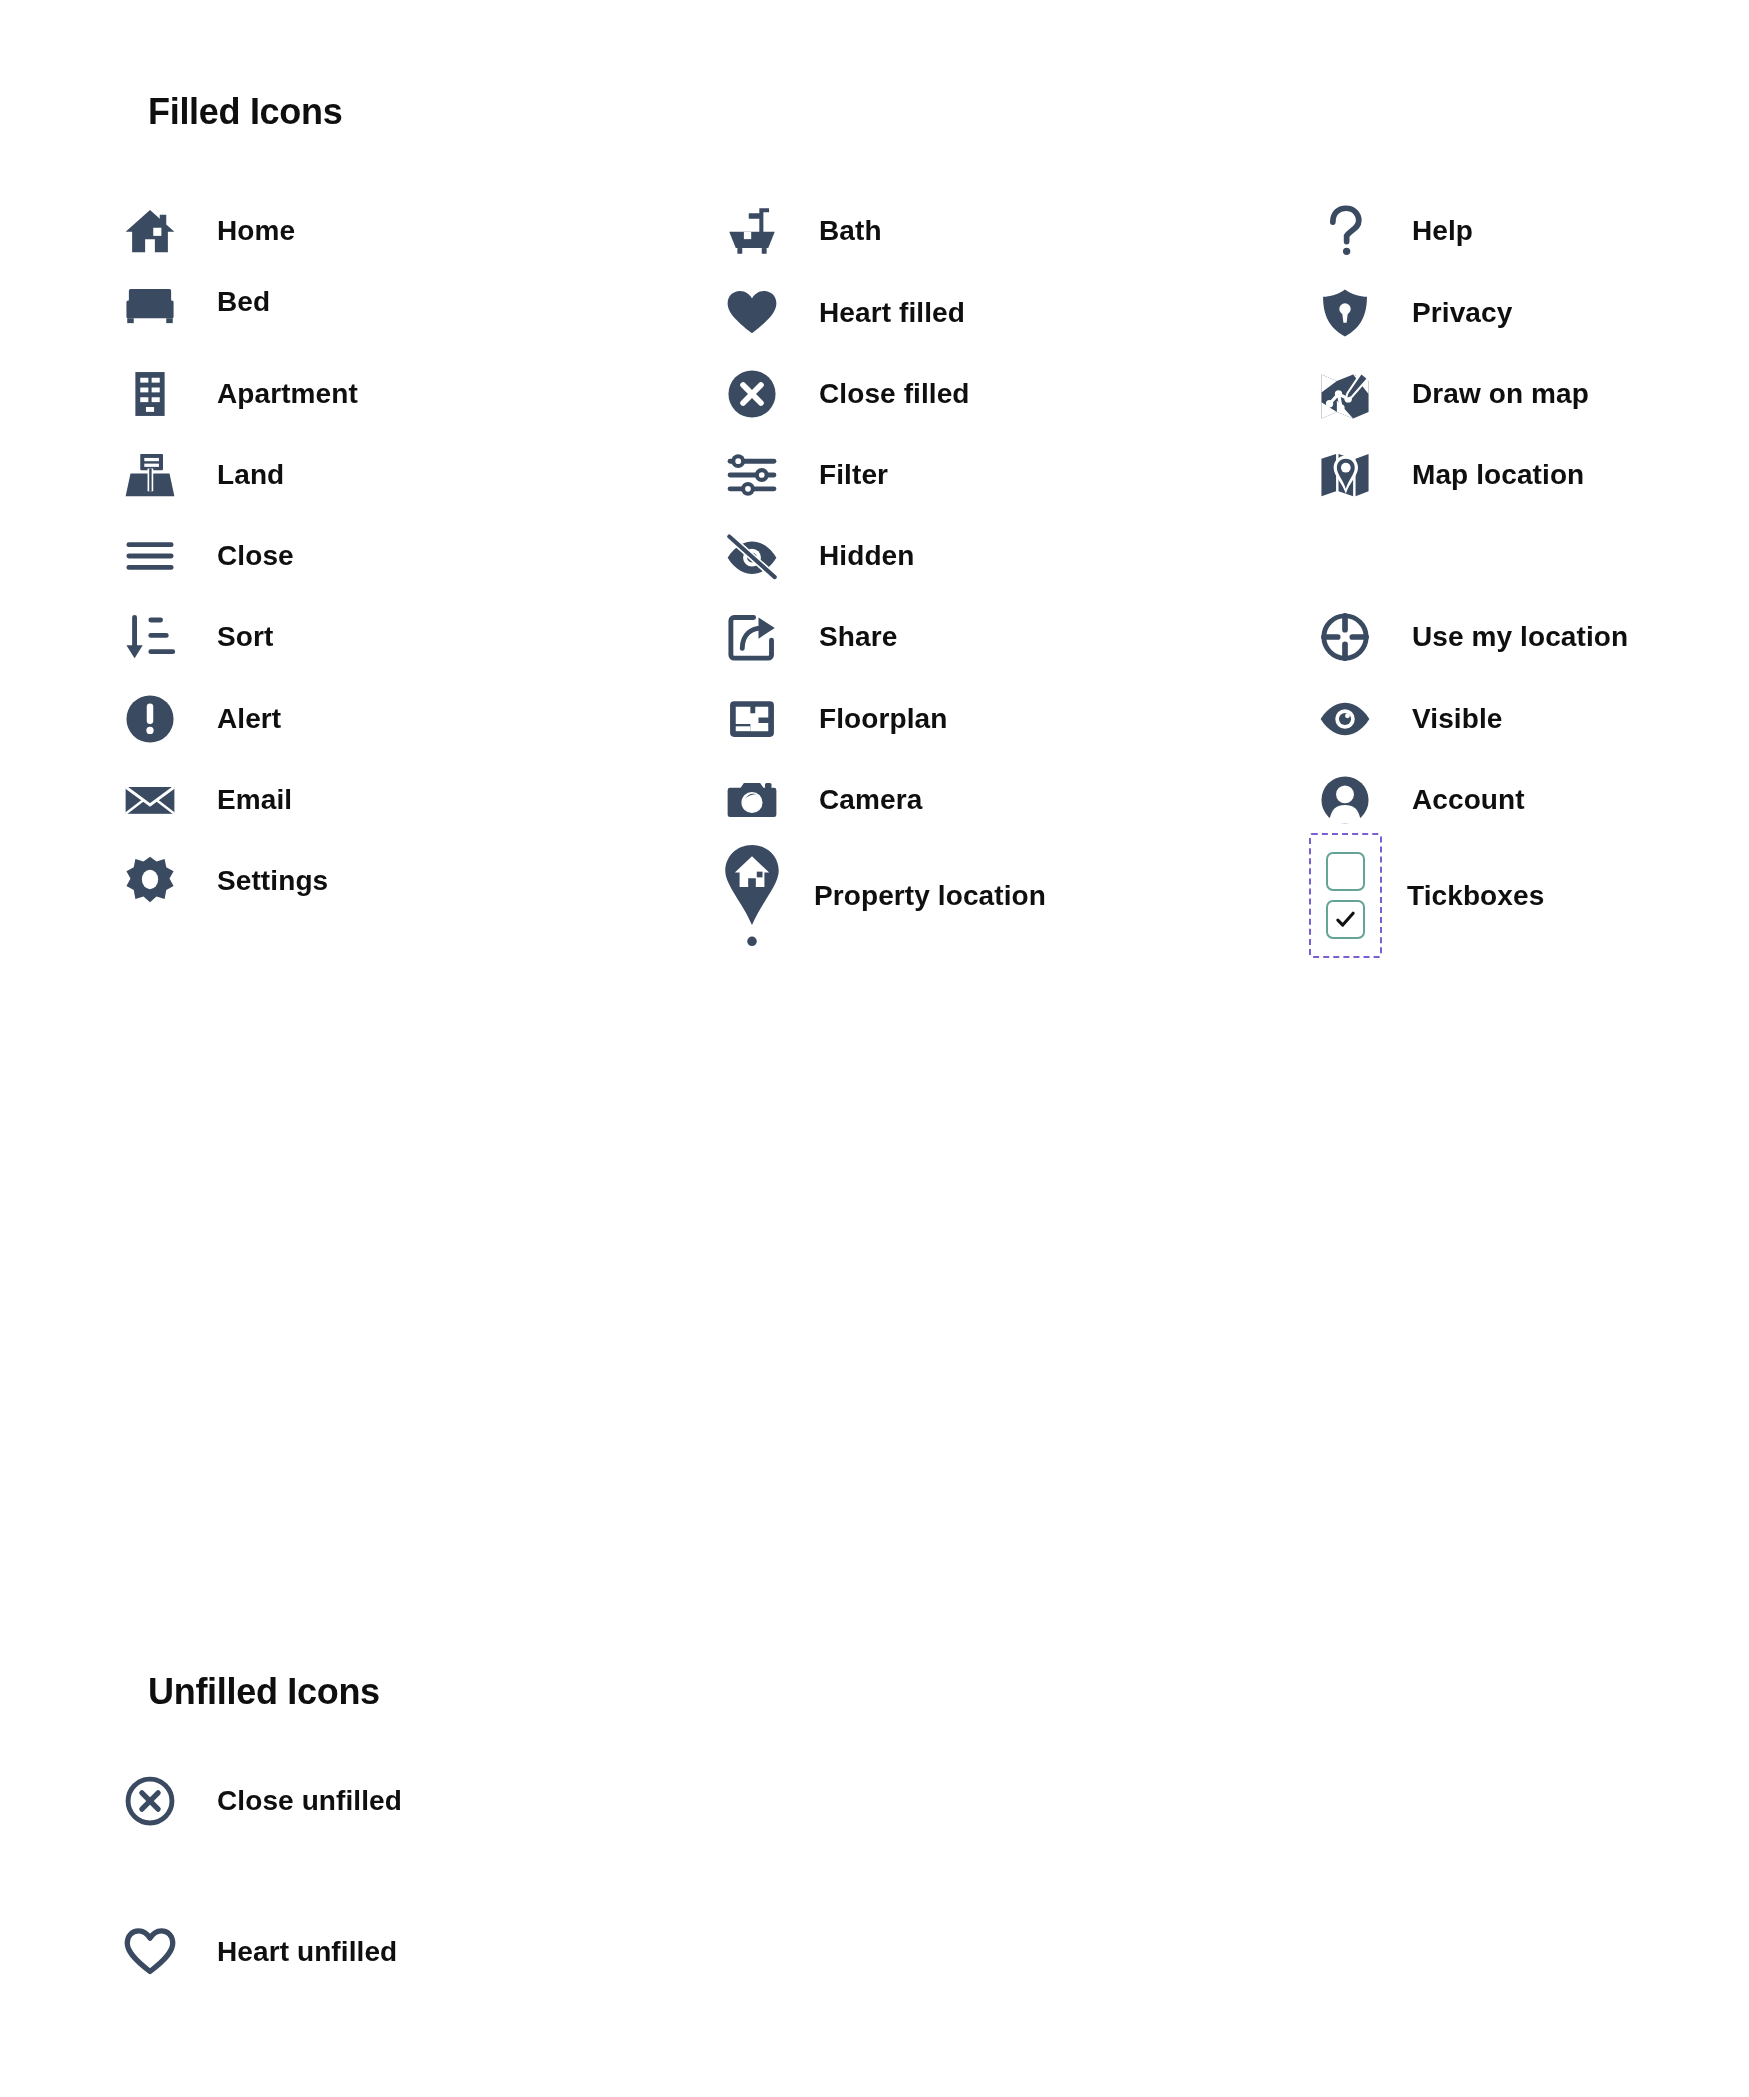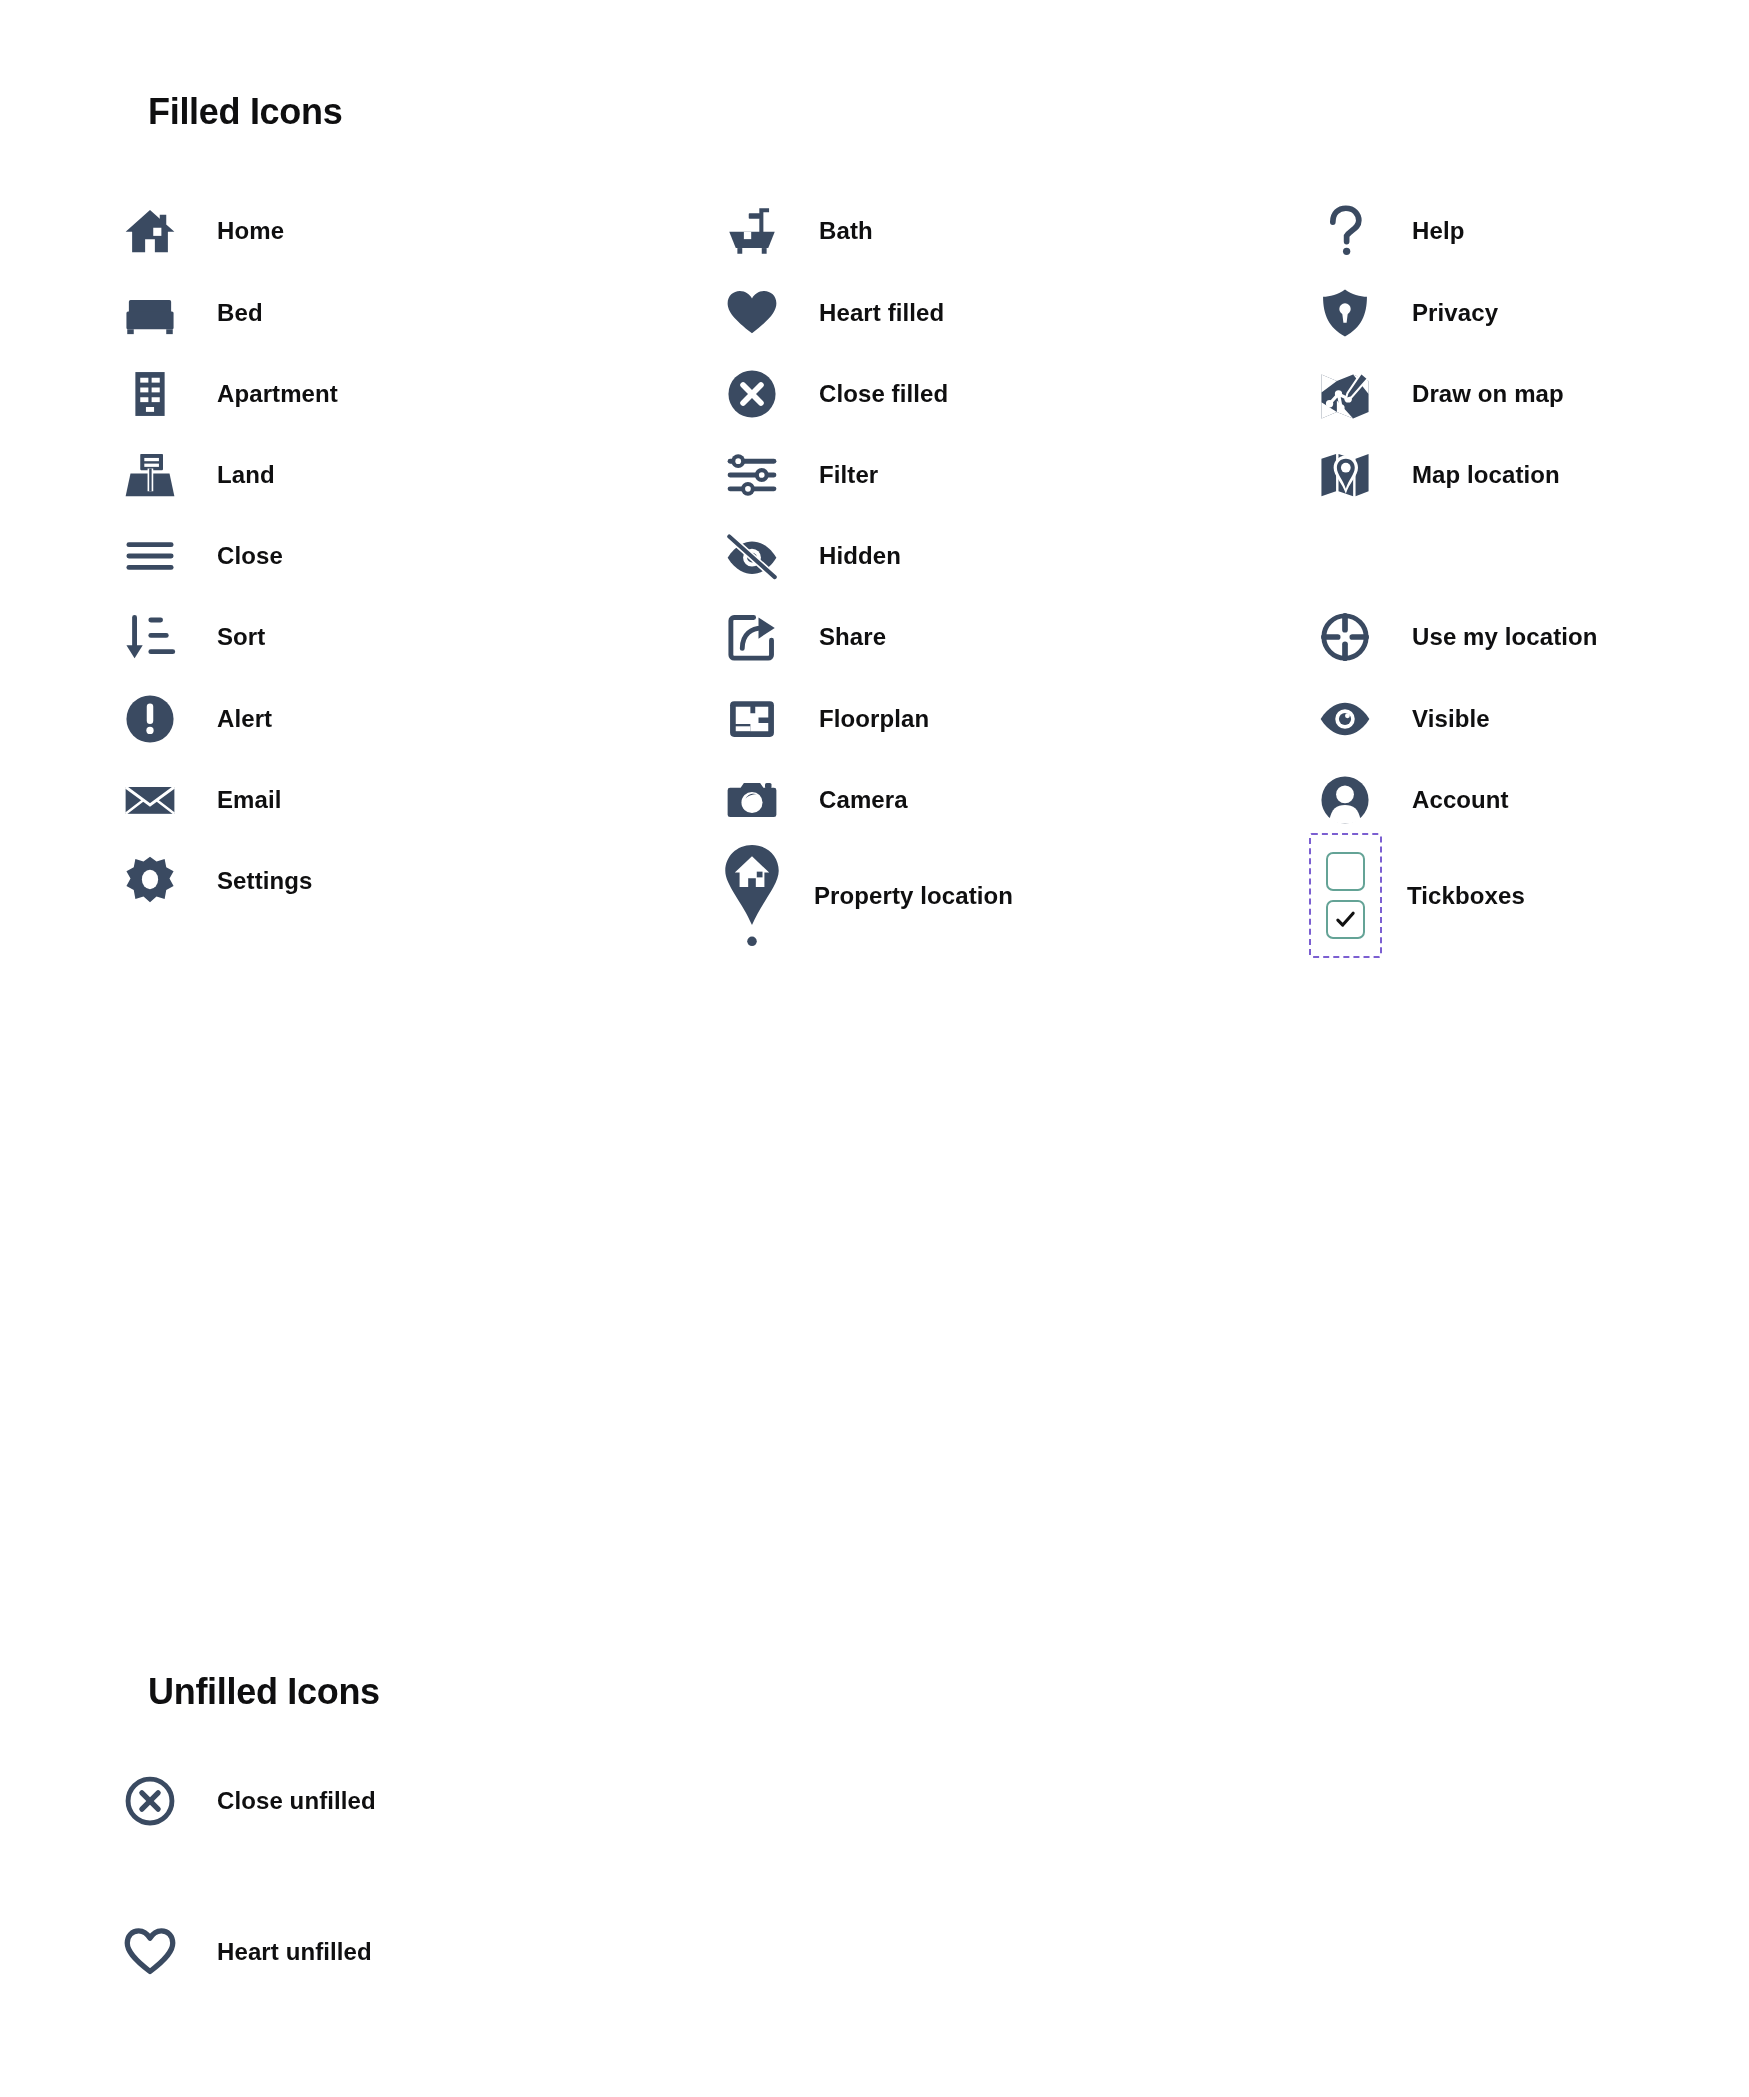--- a/index.html
+++ b/index.html
@@ -50,21 +50,21 @@
     width: 84px;
     height: 84px;
     display: flex;
     align-items: center;
     justify-content: center;
     flex: 0 0 84px;
   }
   .icon-box svg { display: block; }
   .icon-label {
     margin-left: 25px;
-    font-size: 24px;
+    font-size: 28px;
     font-weight: 600;
     color: #0f0f10;
     white-space: nowrap;
     letter-spacing: 0.1px;
   }
   .label-wide { margin-left: 20px; }
 
   
   .col1 { left: 108px; }
   .col2 { left: 710px; }
@@ -115,21 +115,21 @@
       <span class="icon-box">
         <svg width="52" height="52" viewBox="0 0 64 64" fill="#3a4a61">
           <path d="M32 6 L62 33 L54 33 L54 58 L38 58 L38 42 L26 42 L26 58 L10 58 L10 33 L2 33 Z"></path>
           <rect x="44" y="12" width="8" height="12"></rect>
           <rect x="36" y="28" width="10" height="10" fill="#fff"></rect>
         </svg>
       </span>
       <span class="icon-label">Home</span>
     </div>
 
-    <div class="icon-row col1" style="top:267px">
+    <div class="icon-row col1" style="top:256px">
       <span class="icon-box">
         <svg width="52" height="52" viewBox="0 0 64 64" fill="#3a4a61">
           <rect x="6" y="16" width="52" height="16" rx="2"></rect>
           <rect x="6" y="32" width="22" height="6"></rect>
           <rect x="36" y="32" width="22" height="6"></rect>
           <rect x="3" y="30" width="58" height="22" rx="2"></rect>
           <rect x="4" y="52" width="8" height="6"></rect>
           <rect x="52" y="52" width="8" height="6"></rect>
         </svg>
       </span>

